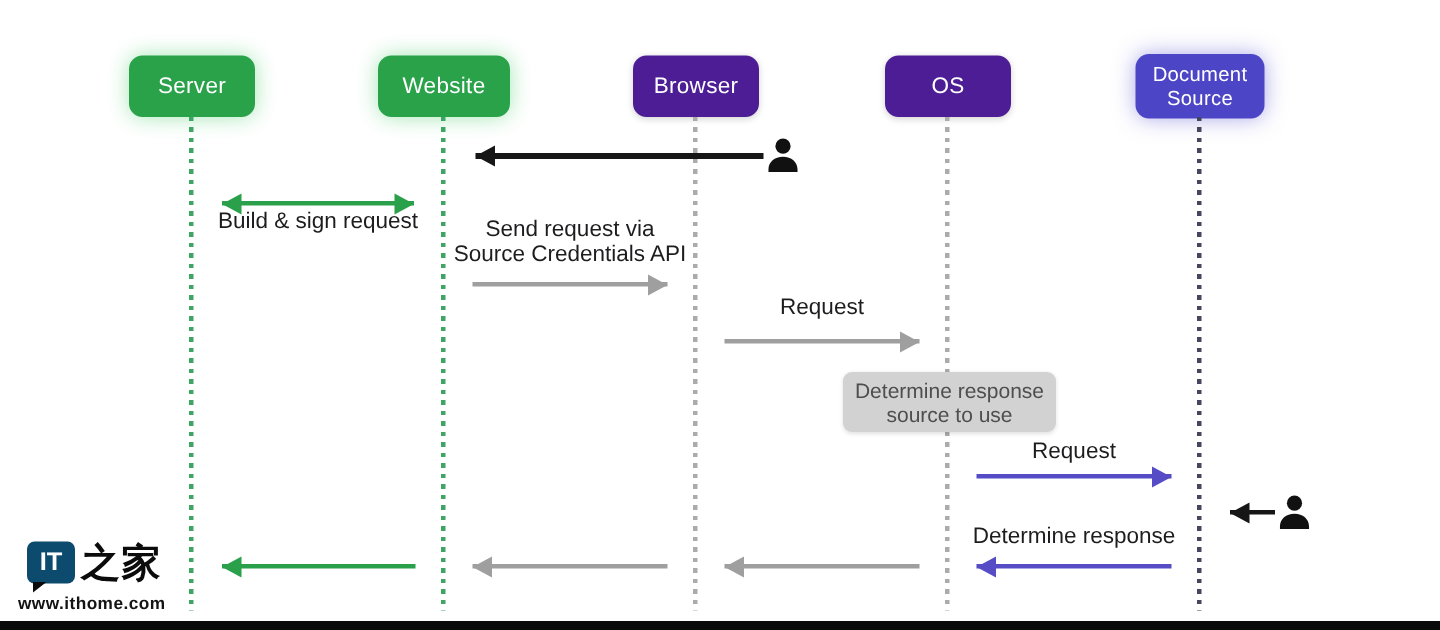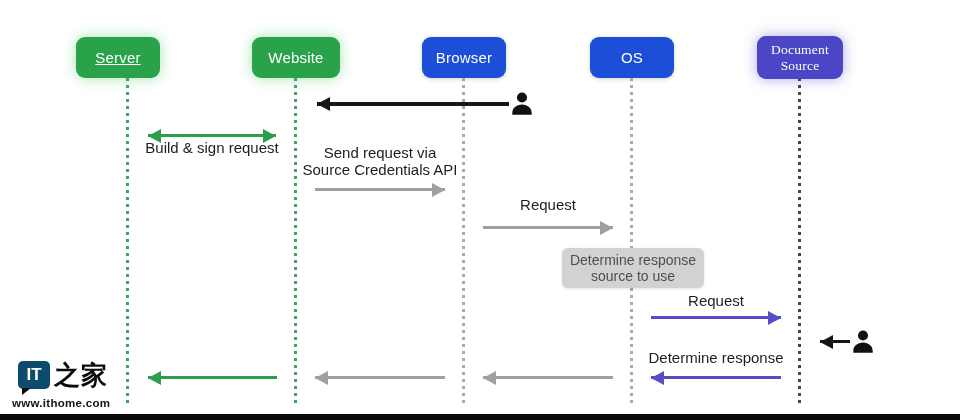--- a/index.html
+++ b/index.html
@@ -23,21 +23,21 @@
     display: flex;
     align-items: center;
     justify-content: center;
     color: #ffffff;
     font-size: 15px;
     font-weight: 500;
     text-align: center;
     letter-spacing: .2px;
   }
   .actor-green  { background: #29a24a; box-shadow: 0 0 14px rgba(52,199,89,.45); }
-  .actor-gray   { background: #1d4ed8; box-shadow: 0 1px 5px rgba(0,0,0,.18); }
+  .actor-gray   { background: #4c1d95; box-shadow: 0 1px 5px rgba(0,0,0,.18); }
   .actor-purple { background: #4c45c6; box-shadow: 0 0 14px rgba(88,86,214,.5); }
 
   
   .lifeline {
     position: absolute;
     top: 78px;
     height: 329px;
     width: 3px;
     background: repeating-linear-gradient(to bottom, currentColor 0 3px, transparent 3px 7px);
   }
@@ -153,25 +153,25 @@
     left: 0; top: 414px;
     width: 960px; height: 6px;
     background: #0a0a0a;
   }
 </style>
 </head>
 <body>
 
 <div class="canvas">
 
-  <div class="actor actor-green" style="left:76px;  width:84px;text-decoration:underline;">Server</div>
+  <div class="actor actor-green" style="left:86px;  width:84px;">Server</div>
   <div class="actor actor-green" style="left:252px; width:88px;">Website</div>
   <div class="actor actor-gray" style="left:422px; width:84px;">Browser</div>
   <div class="actor actor-gray" style="left:590px; width:84px;">OS</div>
-  <div class="actor actor-purple" style="left:757px; width:86px; top:36px; height:43px; font-size:13.5px; line-height:16px; white-space:pre-line;font-family:Liberation Serif, serif;">Document
+  <div class="actor actor-purple" style="left:757px; width:86px; top:36px; height:43px; font-size:13.5px; line-height:16px; white-space:pre-line;">Document
 Source</div>
 
   <div class="lifeline ll-green" style="left:126px;"></div>
   <div class="lifeline ll-green" style="left:294px;"></div>
   <div class="lifeline ll-gray" style="left:462px;"></div>
   <div class="lifeline ll-gray" style="left:630px;"></div>
   <div class="lifeline ll-dark" style="left:798px;"></div>
 
   <div class="arrow thick head-left c-black" style="left:317px; top:102px; width:192px;"></div>
   <div class="person" style="left:509px; top:91px;">

